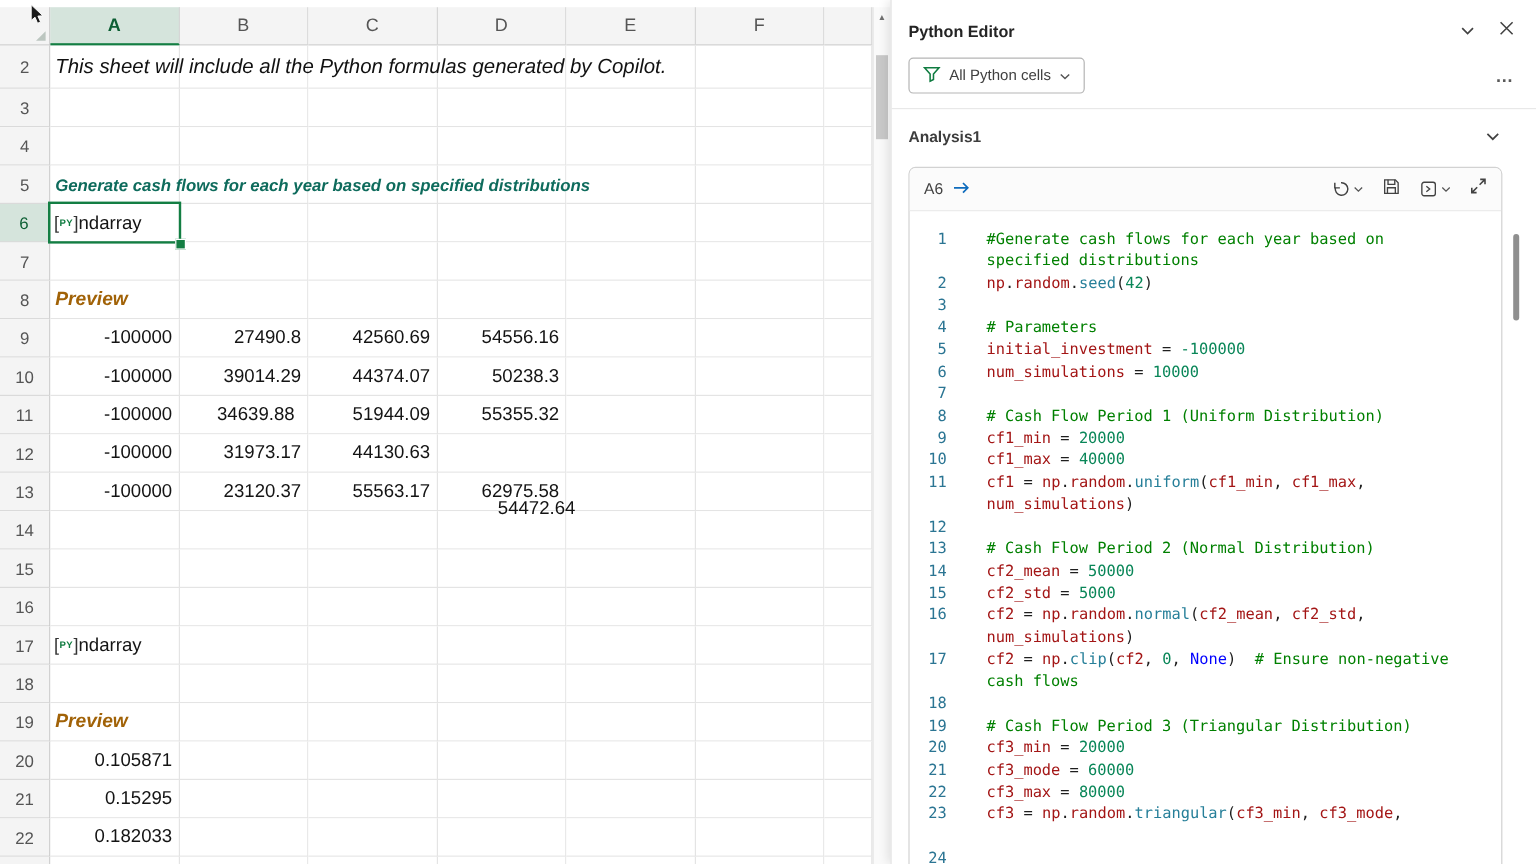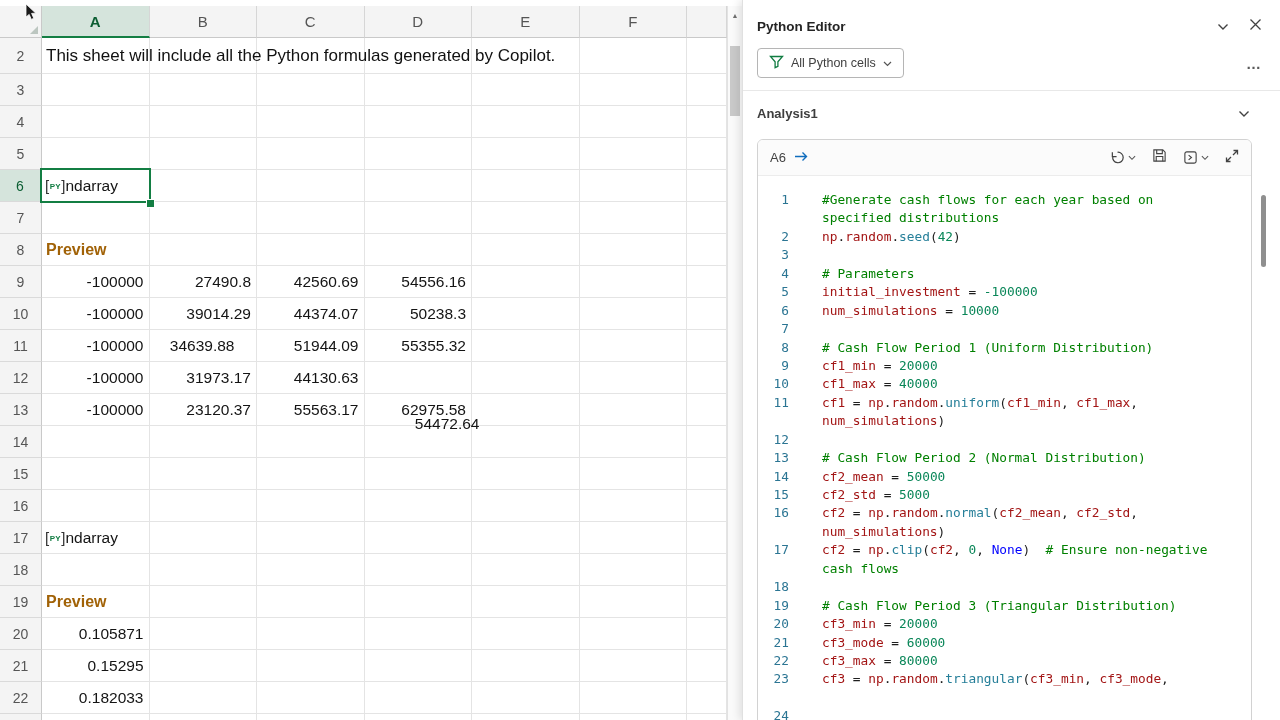--- a/index.html
+++ b/index.html
@@ -17,21 +17,21 @@
     line-height:31px;font-size:15px;color:#555;}
   .colh.sel{background:#D5E4DC;border-bottom:2px solid #137E43;color:#0C5E33;font-weight:bold;}
   .rowh{position:absolute;left:0;width:42px;background:#F4F4F4;box-sizing:border-box;
     border-right:1px solid #C9C9C9;border-bottom:1px solid #DADADA;text-align:center;
     font-size:14px;color:#555;}
   .rowh.sel{background:#D5E4DC;border-right:2px solid #137E43;color:#0C5E33;}
   .gcell{position:absolute;background:#fff;box-sizing:border-box;
     border-right:1px solid #E4E4E4;border-bottom:1px solid #E4E4E4;}
   .num{position:absolute;box-sizing:border-box;text-align:right;padding-right:6px;
     font-size:15.5px;color:#141414;}
-  .stext{position:absolute;left:46px;color:#111;white-space:nowrap;}
+  .stext{position:absolute;left:46px;color:#111;white-space:nowrap;font-style:italic;}
   #intro{top:38px;height:36px;line-height:36px;font-size:17px;}
   .heading{font-size:14px;font-weight:700;color:#0E6B5C;height:32px;line-height:32px;}
   #h1{top:138px} #h2{top:490px}
   .preview{font-size:16px;font-weight:700;color:#a16207;height:32px;line-height:32px;}
   #p1{top:234px} #p2{top:586px}
   .pycell{position:absolute;left:45px;height:32px;line-height:32px;font-size:15.5px;color:#141414;white-space:nowrap;}
   #py1{top:170px} #py2{top:522px}
   .pybr{color:#333;font-size:15px;}
   .pyb{font-size:8px;font-weight:700;color:#107C41;letter-spacing:.2px;vertical-align:2.5px;margin:0 .5px;}
   #selbox{position:absolute;left:40px;top:168px;width:111px;height:35px;
@@ -257,20 +257,21 @@
       <div class="gcell" style="left: 687px; width: 40px; top: 682px; height: 32px;"></div>
       <div class="rowh" style="top: 714px; height: 32px; line-height: 32px;">23</div>
       <div class="gcell" style="left: 42px; width: 107.5px; top: 714px; height: 32px;"></div>
       <div class="gcell" style="left: 149.5px; width: 107.5px; top: 714px; height: 32px;"></div>
       <div class="gcell" style="left: 257px; width: 107.5px; top: 714px; height: 32px;"></div>
       <div class="gcell" style="left: 364.5px; width: 107.5px; top: 714px; height: 32px;"></div>
       <div class="gcell" style="left: 472px; width: 107.5px; top: 714px; height: 32px;"></div>
       <div class="gcell" style="left: 579.5px; width: 107.5px; top: 714px; height: 32px;"></div>
       <div class="gcell" style="left: 687px; width: 40px; top: 714px; height: 32px;"></div>
       <div class="stext" id="intro">This sheet will include all the Python formulas generated by Copilot.</div>
+      <div class="stext heading" id="h1">Generate cash flows for each year based on specified distributions</div>
       <div class="pycell" id="py1"><span class="pybr">[</span><span class="pyb">PY</span><span class="pybr">]</span><span>ndarray</span></div>
       <div class="stext preview" id="p1">Preview</div>
       <div class="pycell" id="py2"><span class="pybr">[</span><span class="pyb">PY</span><span class="pybr">]</span><span>ndarray</span></div>
       <div class="stext preview" id="p2">Preview</div>
       <div id="selbox"></div>
       <div id="handle"></div>
       <div class="vscroll">
       <div class="vs-up">▲</div>
       <div class="vs-thumb"></div>
     </div>
@@ -281,21 +282,21 @@
     </div>
       <div class="num" style="left: 42px; width: 107.5px; top: 266px; height: 32px; line-height: 32px;">-100000</div>
       <div class="num" style="left: 149.5px; width: 107.5px; top: 266px; height: 32px; line-height: 32px;">27490.8</div>
       <div class="num" style="left: 257px; width: 107.5px; top: 266px; height: 32px; line-height: 32px;">42560.69</div>
       <div class="num" style="left: 364.5px; width: 107.5px; top: 266px; height: 32px; line-height: 32px;">54556.16</div>
       <div class="num" style="left: 42px; width: 107.5px; top: 298px; height: 32px; line-height: 32px;">-100000</div>
       <div class="num" style="left: 149.5px; width: 107.5px; top: 298px; height: 32px; line-height: 32px;">39014.29</div>
       <div class="num" style="left: 257px; width: 107.5px; top: 298px; height: 32px; line-height: 32px;">44374.07</div>
       <div class="num" style="left: 364.5px; width: 107.5px; top: 298px; height: 32px; line-height: 32px;">50238.3</div>
       <div class="num" style="left: 42px; width: 107.5px; top: 330px; height: 32px; line-height: 32px;">-100000</div>
-      <div class="num" style="left: 133px; width: 107.5px; top: 330px; height: 32px; line-height: 32px;">34639.88</div>
+      <div class="num" style="left: 144px; width: 107.5px; top: 330px; height: 32px; line-height: 32px;">34639.88</div>
       <div class="num" style="left: 257px; width: 107.5px; top: 330px; height: 32px; line-height: 32px;">51944.09</div>
       <div class="num" style="left: 364.5px; width: 107.5px; top: 330px; height: 32px; line-height: 32px;">55355.32</div>
       <div class="num" style="left: 42px; width: 107.5px; top: 362px; height: 32px; line-height: 32px;">-100000</div>
       <div class="num" style="left: 149.5px; width: 107.5px; top: 362px; height: 32px; line-height: 32px;">31973.17</div>
       <div class="num" style="left: 257px; width: 107.5px; top: 362px; height: 32px; line-height: 32px;">44130.63</div>
       <div class="num" style="left: 378px; width: 107.5px; top: 362px; height: 32px; line-height: 32px; margin-top: 46px;">54472.64</div>
       <div class="num" style="left: 42px; width: 107.5px; top: 394px; height: 32px; line-height: 32px;">-100000</div>
       <div class="num" style="left: 149.5px; width: 107.5px; top: 394px; height: 32px; line-height: 32px;">23120.37</div>
       <div class="num" style="left: 257px; width: 107.5px; top: 394px; height: 32px; line-height: 32px;">55563.17</div>
       <div class="num" style="left: 364.5px; width: 107.5px; top: 394px; height: 32px; line-height: 32px;">62975.58</div>

